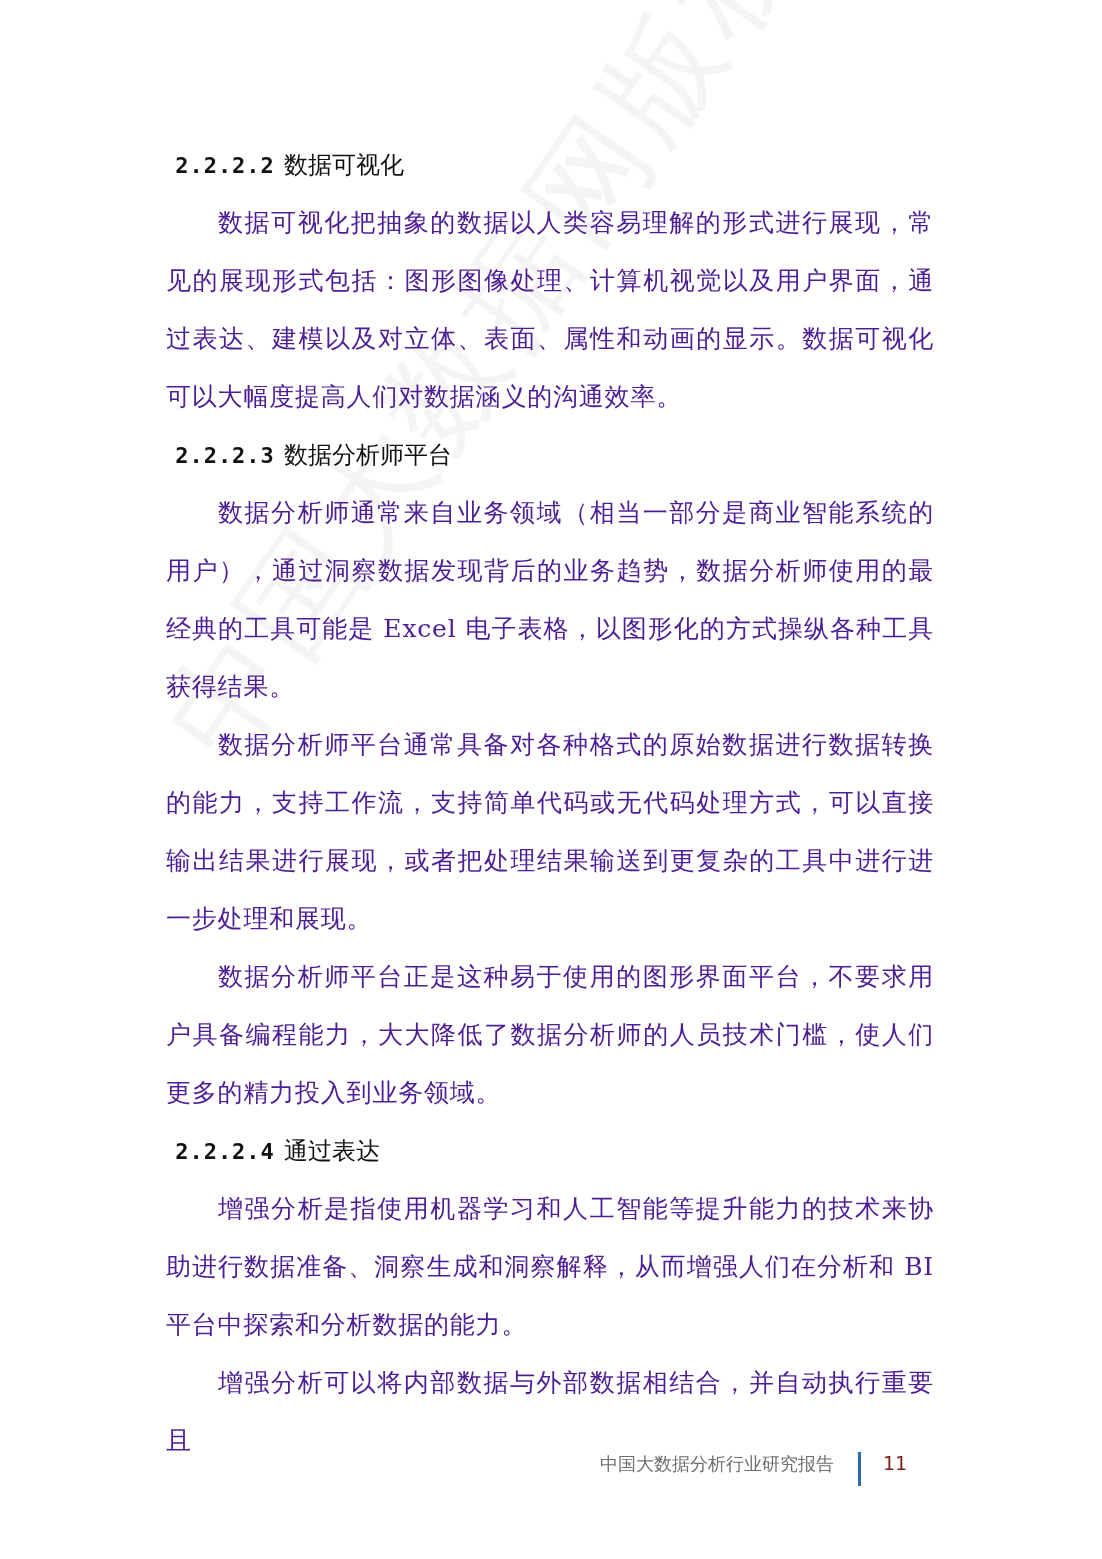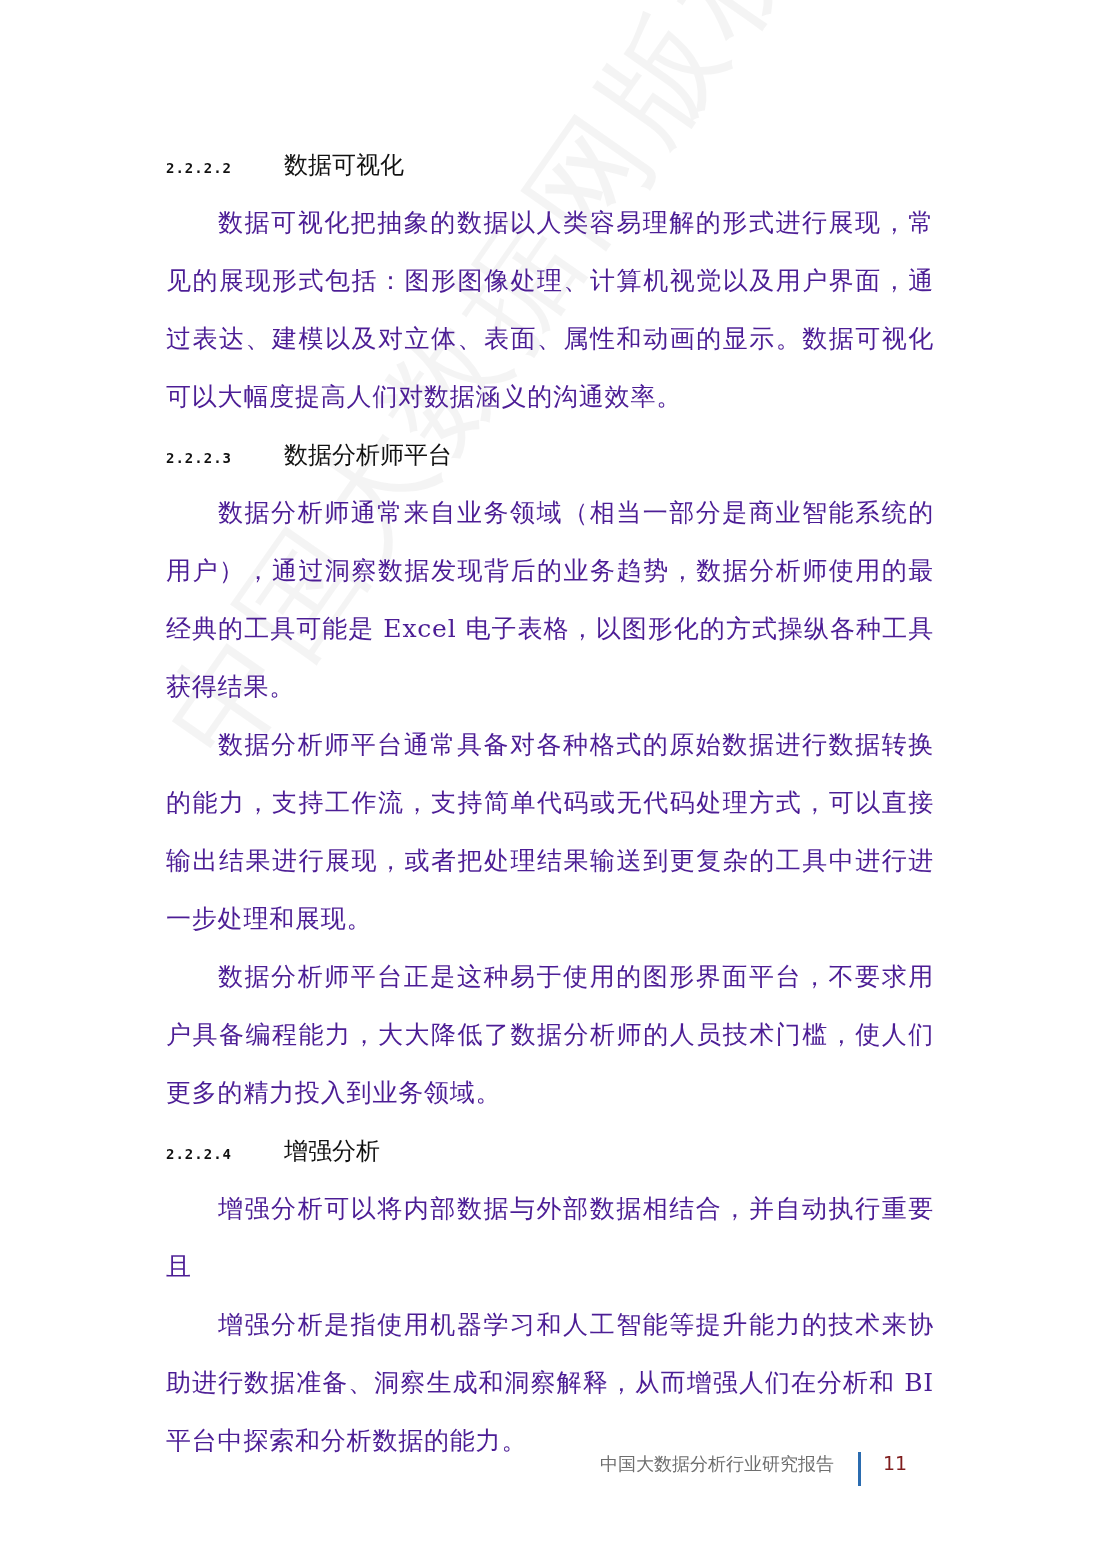--- a/index.html
+++ b/index.html
@@ -2,22 +2,22 @@
 <html><head>
   <meta charset="utf-8">
   <style>
     html, body { margin: 0; padding: 0; background: #ffffff; }
     body { width: 1102px; height: 1559px; position: relative; overflow: hidden;
            font-family: "DejaVu Serif", "Liberation Serif", serif; color: #1a1a1a; }
     .page { position: absolute; left: 0; top: 0; width: 1102px; height: 1559px; }
     .content { position: absolute; left: 166px; top: 136px; width: 768px; }
     .heading { font-family: "DejaVu Sans", "Liberation Sans", sans-serif; font-size: 24px;
                height: 58px; line-height: 58px; margin: 0; white-space: nowrap; color: #111; }
-    .heading .num { font-family: "DejaVu Sans Mono", "Liberation Mono", monospace; font-size: 14px;
-                    letter-spacing: 1px; display: inline-block; width: 118px; }
+    .heading .num { font-family: "DejaVu Sans Mono", "Liberation Mono", monospace; font-size: 22px;
+                    letter-spacing: 1px; display: inline-block; width: 118px; text-align: center; }
     .heading .title { font-weight: normal; }
     .para { font-size: 25px; line-height: 58px; margin: 0; text-align: justify;
             text-indent: 52px; letter-spacing: 0.8px; color: #4c1d95; }
     .watermark { position: absolute; left: 130px; top: 700px; font-family: "DejaVu Sans", sans-serif;
                  font-size: 118px; color: rgba(0,0,0,0.045); white-space: nowrap;
                  transform: rotate(-55deg); transform-origin: left top; letter-spacing: 8px;
                  pointer-events: none; }
     .footer { position: absolute; top: 1452px; left: 600px; height: 40px; display: flex; align-items: flex-start; }
     .footer-title { font-family: "DejaVu Sans", "Liberation Sans", sans-serif; font-size: 18px; color: #6e6e6e; }
     .footer-divider { width: 3px; height: 34px; background: #2b6cb0; margin: 0 22px 0 24px; }
@@ -38,23 +38,23 @@
     </section>
 
     <section>
       <h3 class="heading"><span class="num">2.2.2.3</span><span class="title">数据分析师平台</span></h3>
       <p class="para">数据分析师通常来自业务领域（相当一部分是商业智能系统的用户），通过洞察数据发现背后的业务趋势，数据分析师使用的最经典的工具可能是 Excel 电子表格，以图形化的方式操纵各种工具获得结果。</p>
       <p class="para">数据分析师平台通常具备对各种格式的原始数据进行数据转换的能力，支持工作流，支持简单代码或无代码处理方式，可以直接输出结果进行展现，或者把处理结果输送到更复杂的工具中进行进一步处理和展现。</p>
       <p class="para">数据分析师平台正是这种易于使用的图形界面平台，不要求用户具备编程能力，大大降低了数据分析师的人员技术门槛，使人们更多的精力投入到业务领域。</p>
     </section>
 
     <section>
-      <h3 class="heading"><span class="num">2.2.2.4</span><span class="title">增强分析</span></h3>
+      <h3 class="heading"><span class="num">2.2.2.4</span><span class="title">通过表达</span></h3>
+      <p class="para">增强分析是指使用机器学习和人工智能等提升能力的技术来协助进行数据准备、洞察生成和洞察解释，从而增强人们在分析和 BI 平台中探索和分析数据的能力。</p>
       <p class="para">增强分析可以将内部数据与外部数据相结合，并自动执行重要且</p>
-      <p class="para">增强分析是指使用机器学习和人工智能等提升能力的技术来协助进行数据准备、洞察生成和洞察解释，从而增强人们在分析和 BI 平台中探索和分析数据的能力。</p>
     </section>
 
   </div>
 
   <div class="footer">
     <span class="footer-title">中国大数据分析行业研究报告</span>
     <span class="footer-divider"></span>
     <span class="footer-page">11</span>
   </div>
 

